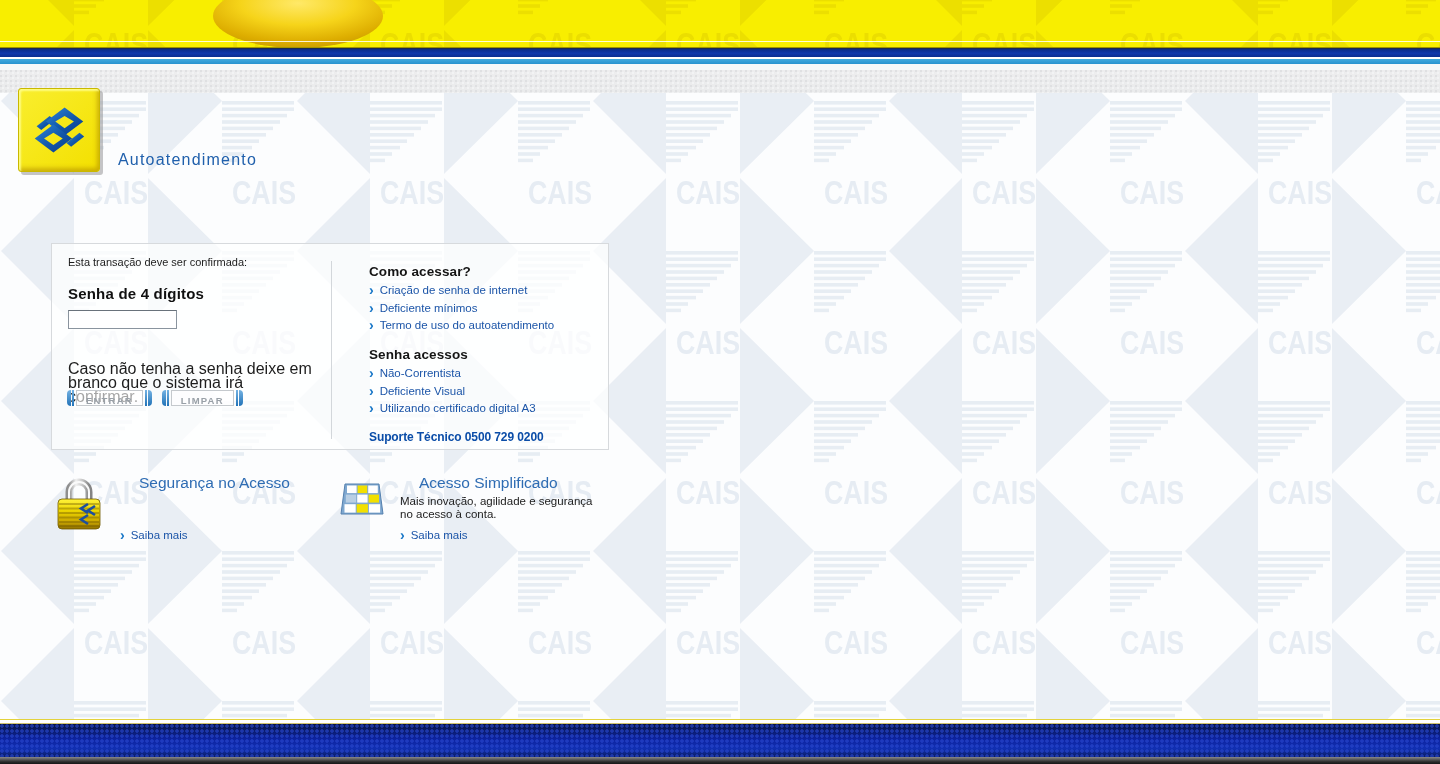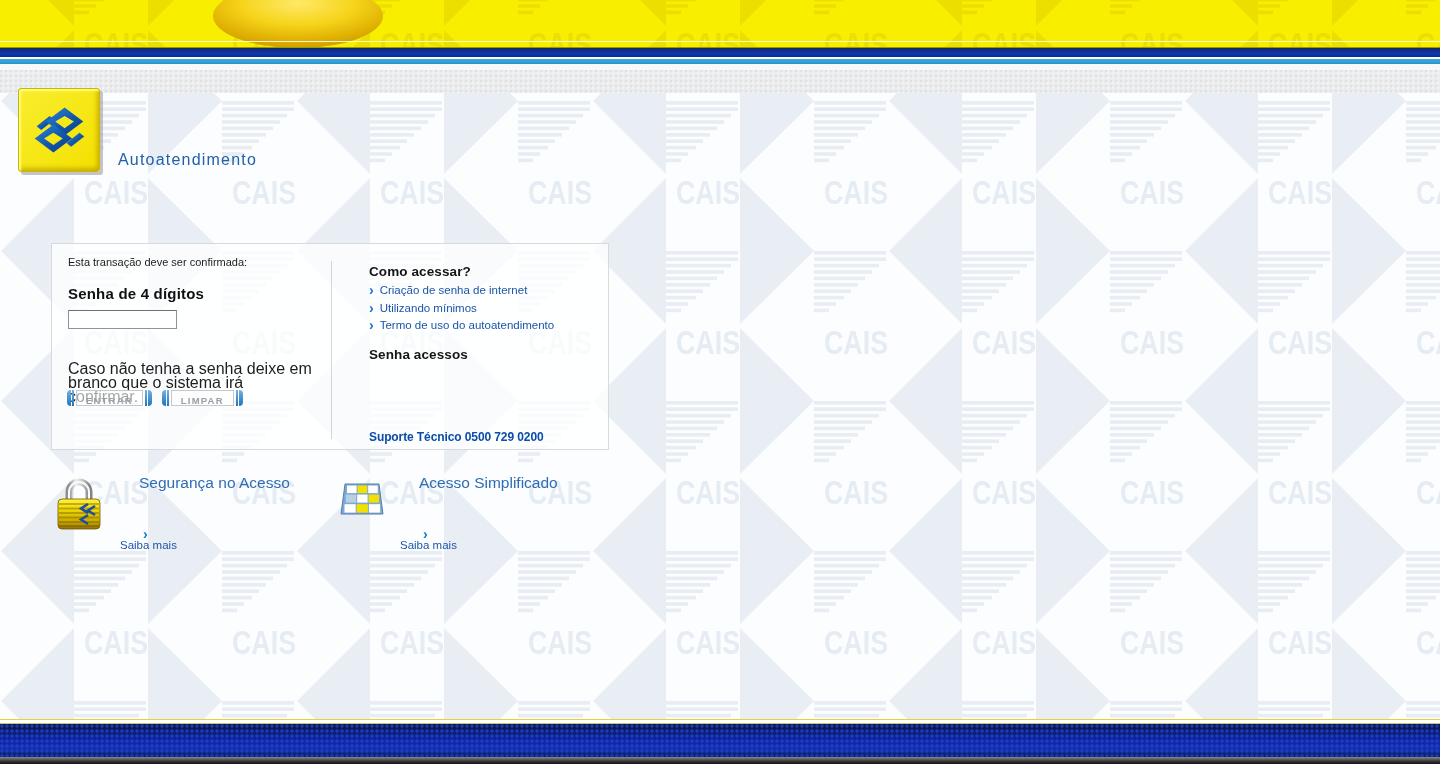--- a/index.html
+++ b/index.html
@@ -70,21 +70,21 @@
   .linkrow{display:flex;align-items:center;height:12px;margin-bottom:5.5px;cursor:pointer;}
   .chev::before{content:"\203A";}
   .chev{color:#1a78c8;font-weight:bold;font-size:14px;line-height:10px;margin-right:6px;}
   .lnk{font-size:11.5px;color:#1c55a8;}
   .support{position:absolute;left:317px;top:186px;font-size:12px;font-weight:bold;color:#0b4da8;letter-spacing:-.1px;}
 
   
   .feat-icon{position:absolute;}
   .feat-title{position:absolute;font-size:15.5px;color:#2e6cb3;margin-left:19px;}
   .feat-body{position:absolute;font-size:11.5px;line-height:13px;color:#222;}
-  .feat-link{position:absolute;display:flex;align-items:center;cursor:pointer;flex-direction:column;}
+  .feat-link{position:absolute;display:flex;align-items:center;cursor:pointer;}
 
   
   .fl-y1{left:0;top:719px;width:1440px;height:1px;background:#e3d23c;}
   .fl-w{left:0;top:720px;width:1440px;height:3px;background:#ffffff;}
   .fl-y2{left:0;top:723px;width:1440px;height:1px;background:#cfc370;}
   .footer{left:0;top:724px;width:1440px;height:33px;
      background-image:
        radial-gradient(circle at 2px 2px,rgba(40,70,205,.65) 1.5px,rgba(0,0,0,0) 1.9px),
        linear-gradient(180deg,#081540 0%,#0d23a0 45%,#1130b2 75%,#0a1c60 100%);
      background-size:5px 5px,100% 100%;}
@@ -212,30 +212,47 @@
       <div class="rc-head" style="top:20px">Como acessar?</div>
       <ul class="linklist" style="top:40px">
 
           <li class="linkrow">
             <span class="chev"></span>
             <span class="lnk">Criação de senha de internet</span>
           </li>
 
           <li class="linkrow">
             <span class="chev"></span>
-            <span class="lnk">Utilizando mínimos</span>
+            <span class="lnk">Deficiente mínimos</span>
           </li>
 
           <li class="linkrow">
             <span class="chev"></span>
             <span class="lnk">Termo de uso do autoatendimento</span>
           </li>
         </ul>
 
       <div class="rc-head" style="top:103px">Senha acessos</div>
+      <ul class="linklist" style="top:123px">
+
+          <li class="linkrow">
+            <span class="chev"></span>
+            <span class="lnk">Não-Correntista</span>
+          </li>
+
+          <li class="linkrow">
+            <span class="chev"></span>
+            <span class="lnk">Deficiente Visual</span>
+          </li>
+
+          <li class="linkrow">
+            <span class="chev"></span>
+            <span class="lnk">Utilizando certificado digital A3</span>
+          </li>
+        </ul>
 
       <div class="support">Suporte Técnico 0500 729 0200</div>
     </div>
 
     <div class="feat-icon" style="left:56px;top:380px">
       <svg width="46" height="58">
         <defs>
           <linearGradient id="chrome" x1="0" y1="0" x2="1" y2="0">
             <stop offset="0%" stop-color="#8f8f8f"></stop>
               <stop offset="35%" stop-color="#f2f2f2"></stop>
@@ -279,20 +296,21 @@
           <rect x="7.8" y="13.6" width="10.4" height="8" fill="#b9cfe4"></rect>
           <rect x="19.2" y="13.6" width="10.4" height="8" fill="#ffffff"></rect>
           <rect x="30.6" y="13.6" width="10.4" height="8" fill="#f2e000"></rect>
           <rect x="6.5" y="23.2" width="11.2" height="8.4" fill="#ffffff"></rect>
           <rect x="18.7" y="23.2" width="11.2" height="8.4" fill="#f2e000"></rect>
           <rect x="30.9" y="23.2" width="11.2" height="8.4" fill="#ffffff"></rect>
         </g>
       </svg>
     </div>
     <div class="feat-title" style="left:400px;top:381px">Acesso Simplificado</div>
+    <div class="feat-body" style="left:400px;top:402px;width:205px">Mais inovação, agilidade e segurança no acesso à conta.</div>
     <div class="feat-link" style="left:400px;top:436px">
       <span class="chev"></span>
       <span class="lnk">Saiba mais</span>
     </div>
   </div>
 
   <div class="abs logo-box">
     <svg width="56" height="60" viewBox="0 0 60 60">
       <defs>
         <linearGradient id="bbblue" x1="0" y1="0" x2="1" y2="1">

